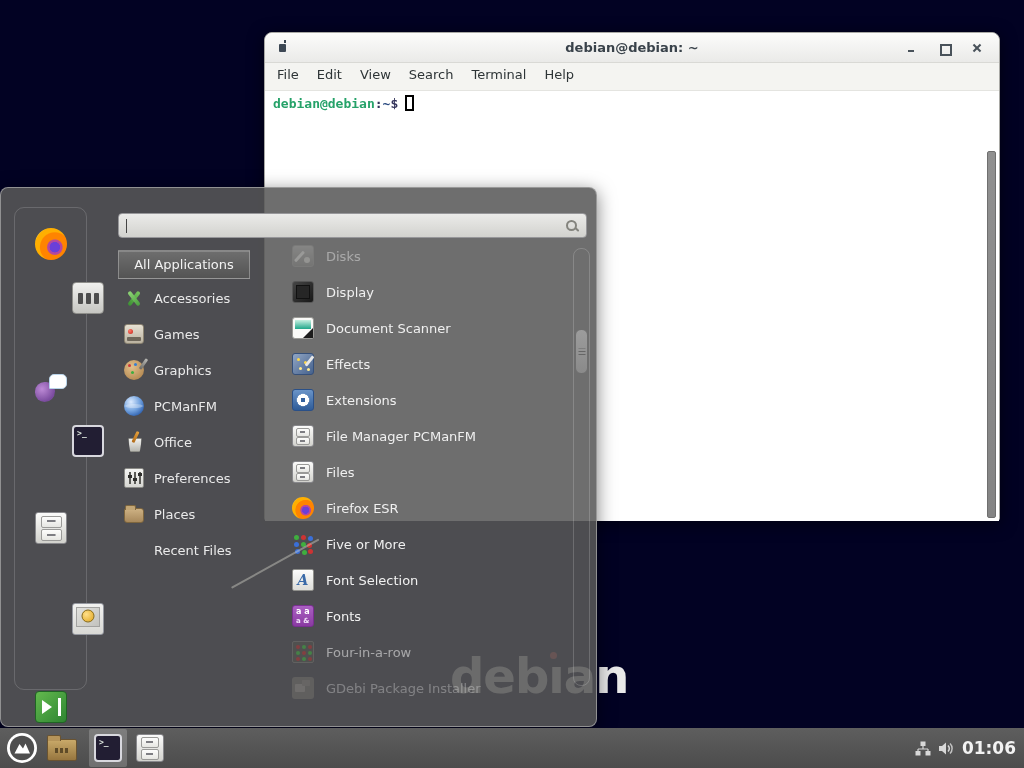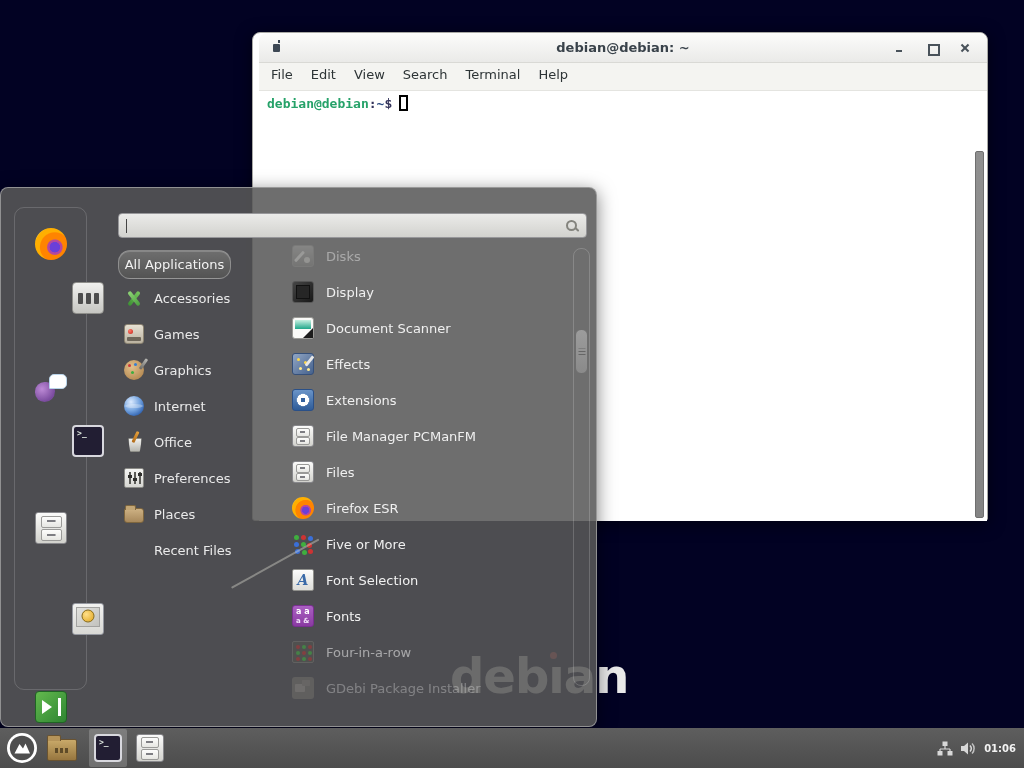--- a/index.html
+++ b/index.html
@@ -6,23 +6,23 @@
   html,body { width:1024px; height:768px; overflow:hidden; }
   body { position:relative; background:#020223; font-family:"DejaVu Sans","Liberation Sans",sans-serif; }
 
   
   .watermark { position:absolute; left:450px; top:648px; z-index:0;
     font-size:48px; font-weight:700; letter-spacing:-1px; color:#e9e9e9; }
   .wm-i { position:relative; }
   .wm-dot { position:absolute; left:2px; top:4px; width:7px; height:7px; border-radius:50%; background:#c83c3c; }
 
   
-  .terminal { position:absolute; left:252px; top:32px; width:736px; height:489px; z-index:1;
+  .terminal { position:absolute; left:264px; top:32px; width:736px; height:489px; z-index:1;
     background:#fff; border:1px solid #a9a9a5; border-radius:8px 8px 3px 3px;
-    box-shadow:0 3px 16px rgba(0,0,0,.55);padding-left:6px; }
+    box-shadow:0 3px 16px rgba(0,0,0,.55); }
   .t-titlebar { position:relative; height:30px; display:flex; align-items:center; justify-content:center;
     background:linear-gradient(#fcfcfb,#eaeae8); border-bottom:1px solid #d9d9d5; border-radius:8px 8px 0 0; }
   .t-title { font-size:13px; font-weight:bold; color:#39424a; }
   .t-win-icon { position:absolute; left:14px; top:11px; width:7px; height:8px; background:#3d4854; border-radius:1px; }
   .t-win-icon::after { content:""; position:absolute; left:5px; top:-4px; width:2px; height:3px; background:#3d4854; }
   .t-buttons { position:absolute; right:16px; top:0; height:100%; display:flex; align-items:center; gap:21px; }
   .wbtn { position:relative; width:12px; height:12px; }
   .wbtn.min::before { content:""; position:absolute; left:3px; bottom:2px; width:6px; height:2px; background:#49525a; }
   .wbtn.max::before { content:""; position:absolute; left:2px; top:2px; width:8px; height:8px; border:2px solid #49525a; }
   .wbtn.close::before,.wbtn.close::after { content:""; position:absolute; left:5px; top:1px; width:2px; height:10px; background:#49525a; }
@@ -46,23 +46,23 @@
   .fav { position:absolute; left:20px; }
   .search-box { position:absolute; left:117px; top:25px; width:469px; height:25px;
     background:linear-gradient(#ebebe9,#d2d2ce); border:1px solid #97979a; border-radius:4px;
     display:flex; align-items:center; }
   .search-caret { position:absolute; left:7px; top:5px; width:1px; height:14px; background:#444; }
   .search-input { flex:1; height:100%; border:none; outline:none; background:transparent;
     padding-left:10px; font-size:13px; color:#333; font-family:inherit; }
   .i-mag { position:relative; width:14px; height:14px; margin-right:7px; flex:none; }
   .i-mag::before { content:""; position:absolute; left:1px; top:1px; width:7px; height:7px; border:2px solid #84847e; border-radius:50%; }
   .i-mag::after { content:""; position:absolute; right:1px; bottom:1px; width:2px; height:5px; background:#84847e; transform:rotate(-45deg); border-radius:1px; }
-  .all-apps-btn { position:absolute; left:117px; top:62px; width:113px; height:29px;
+  .all-apps-btn { position:absolute; left:117px; top:62px; width:132px; height:29px;
     background:linear-gradient(rgba(112,112,112,.95),rgba(84,84,84,.95));
-    border:1px solid rgba(200,200,200,.45); border-radius:12px; box-shadow:inset 0 1px 0 rgba(255,255,255,.18);
+    border:1px solid rgba(200,200,200,.45); border-radius:0; box-shadow:inset 0 1px 0 rgba(255,255,255,.18);
     display:flex; align-items:center; justify-content:center; font-size:13px; color:#f2f2f2; }
   .cats { position:absolute; left:117px; top:92px; width:166px; }
   .cat-row { height:36px; display:flex; align-items:center; }
   .cat-row .ic { margin-left:6px; }
   .row-label { margin-left:10px; font-size:13px; color:#eaeaea; white-space:nowrap; }
   .cat-row.no-icon .row-label { margin-left:36px; }
   .apps { position:absolute; left:283px; top:50px; width:280px; }
   .app-row { height:36px; display:flex; align-items:center; }
   .app-row .ic { margin-left:8px; }
   .app-row .row-label { margin-left:12px; color:#f0f0f0; }
@@ -77,21 +77,21 @@
   .artifact-line { position:absolute; left:231px; top:587px; width:100px; height:2px; z-index:3;
     background:rgba(218,218,206,.42); transform:rotate(-29deg); transform-origin:0 0; border-radius:1px; }
 
   
   .taskbar { position:absolute; left:0; bottom:0; width:1024px; height:40px; z-index:5;
     background:linear-gradient(#5e5e5e,#4c4c4c); display:flex; align-items:center; }
   .tb-menu-btn { margin-left:6px; width:32px; height:32px; flex:none; }
   .tb-btn { margin-left:9px; flex:none; display:flex; align-items:center; justify-content:center; }
   .tb-active { width:38px; height:38px; background:rgba(255,255,255,.2); border-radius:2px; margin-left:12px; }
   .tray { margin-left:auto; display:flex; align-items:center; gap:7px; margin-right:8px; }
-  .clock { font-size:10px; font-weight:bold; color:#f2f2f2; }
+  .clock { font-size:17px; font-weight:bold; color:#f2f2f2; }
 
   
   .ic { position:relative; display:inline-block; flex:none; }
   .ic::before,.ic::after { content:""; position:absolute; }
   .s20 { width:20px; height:20px; } .s22 { width:22px; height:22px; }
   .s28 { width:28px; height:28px; } .s32 { width:32px; height:32px; }
 
   .i-firefox { border-radius:50%;
     background:radial-gradient(circle at 62% 60%,#6a3fd8 0 18%,#b5489e 20% 26%,#ff8400 30% 52%,#ffaf00 56% 72%,#ffd84a 78%); }
   .i-software { background:linear-gradient(#f0f0ee,#c6c6c2); border:1px solid #8e8e8a; border-radius:4px; }
@@ -262,21 +262,21 @@
     <div class="cat-row">
         <span class="ic s20 i-games"></span>
         <span class="row-label">Games</span>
       </div>
     <div class="cat-row">
         <span class="ic s20 i-graphics"></span>
         <span class="row-label">Graphics</span>
       </div>
     <div class="cat-row">
         <span class="ic s20 i-internet"></span>
-        <span class="row-label">Internet</span>
+        <span class="row-label">PCManFM</span>
       </div>
     <div class="cat-row">
         <span class="ic s20 i-office"></span>
         <span class="row-label">Office</span>
       </div>
     <div class="cat-row">
         <span class="ic s20 i-preferences"></span>
         <span class="row-label">Preferences</span>
       </div>
     <div class="cat-row">

